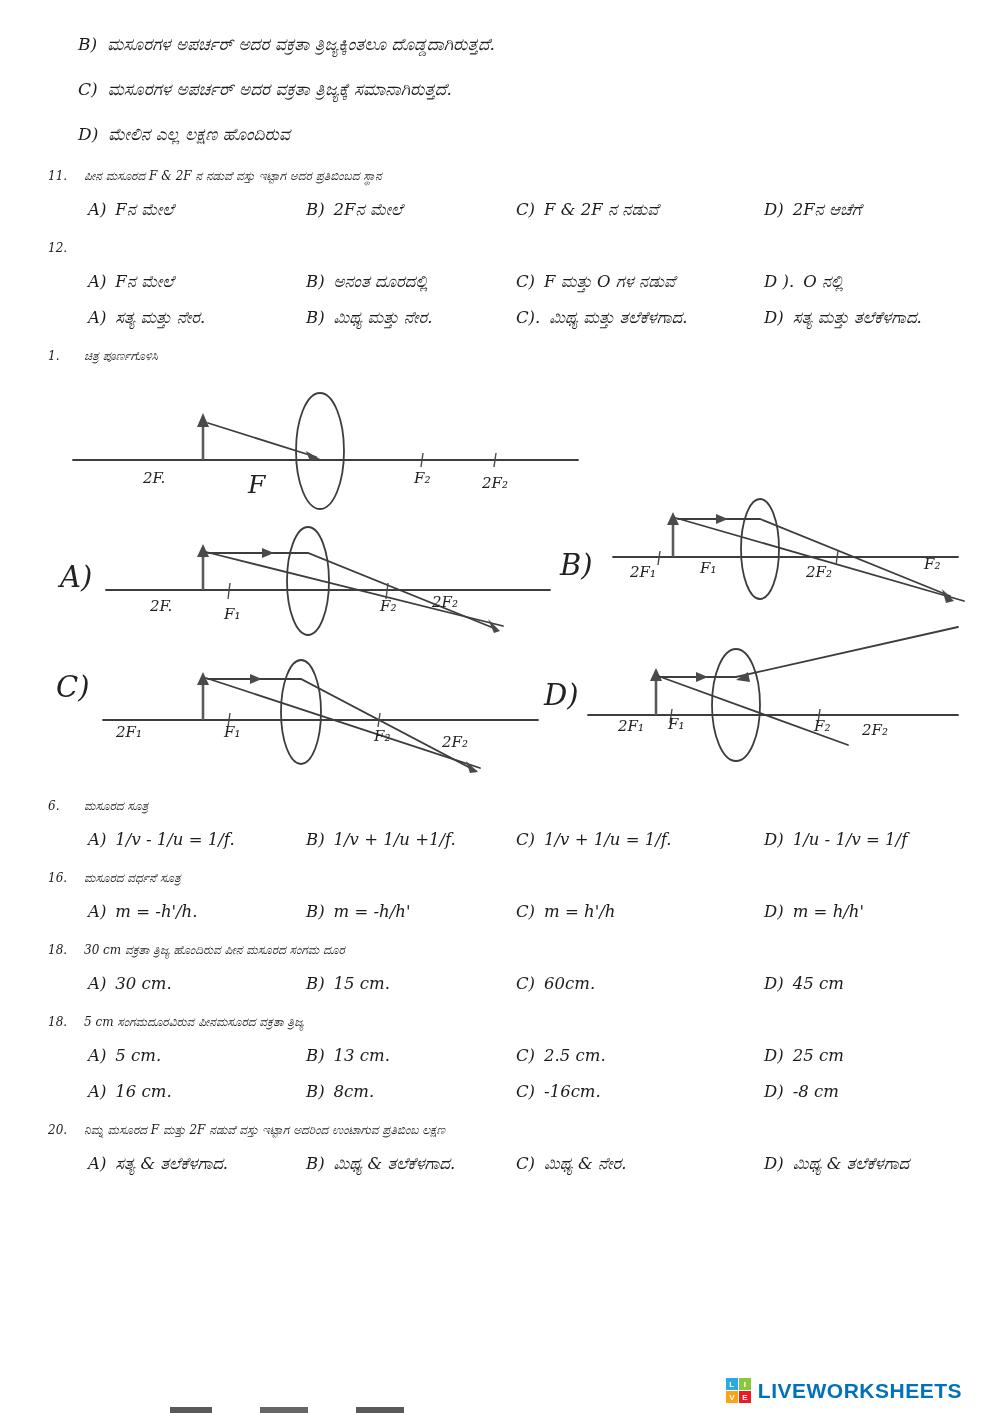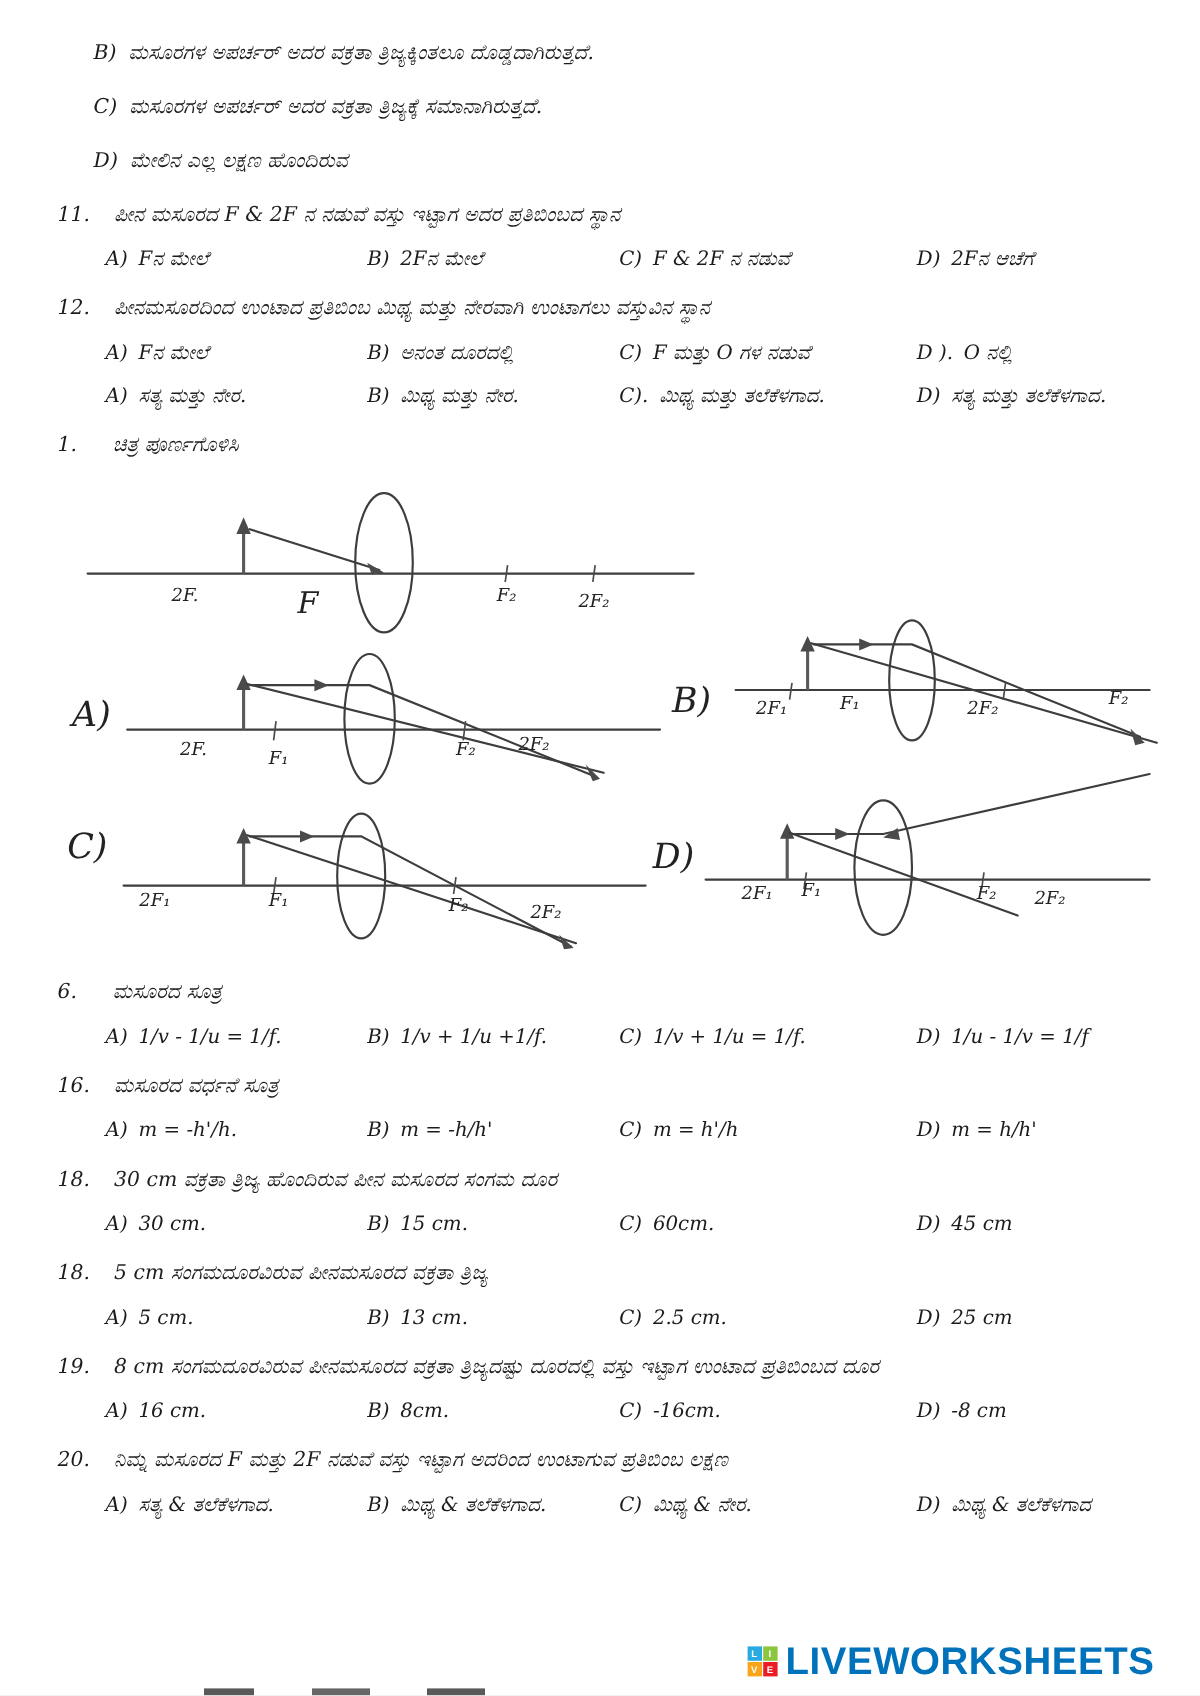--- a/index.html
+++ b/index.html
@@ -7,21 +7,21 @@
   .page {
     width:1000px; height:1413px; margin:0 auto; position:relative;
     background:#ffffff; overflow:hidden; color:#1c1c1c;
     font-family:"DejaVu Serif","Liberation Serif",serif; font-style:italic;
   }
   .content { padding:34px 30px 0 48px; }
 
   .intro { margin-left:30px; }
   .intro-line { font-size:17px; margin-bottom:25px; display:flex; gap:10px; }
 
-  .q-title { font-size:17px; margin-top:22px; display:flex; gap:20px; }
+  .q-title { font-size:12px; margin-top:22px; display:flex; gap:10px; }
   .qnum { min-width:26px; }
 
   .options {
     display:grid; grid-template-columns:218px 210px 248px 1fr;
     margin:17px 0 0 40px; font-size:16.5px;
   }
   .opt { display:flex; gap:9px; padding-right:6px; }
 
   .diagram-area { position:relative; height:402px; margin-top:12px; }
   svg { display:block; }
@@ -47,21 +47,21 @@
     display:grid; grid-template-columns:12px 12px; grid-auto-rows:12px; gap:1px;
   }
   .sq {
     display:flex; align-items:center; justify-content:center;
     color:#fff; font-family:"Liberation Sans",sans-serif; font-weight:bold; font-size:8px;
   }
   .sq0 { background:#29abe2; } .sq1 { background:#8cc63f; }
   .sq2 { background:#f9a51a; } .sq3 { background:#ed1c24; }
   .brand {
     font-family:"Liberation Sans",sans-serif; font-weight:bold;
-    font-size:32px; color:#0072bc; letter-spacing:.5px;
+    font-size:21px; color:#0072bc; letter-spacing:.5px;
   }
 </style>
 </head>
 <body>
 
 <div class="page">
   <div class="content">
 
     <div class="intro">
       <div class="intro-line">
@@ -96,21 +96,20 @@
           <span>F &amp; 2F ನ ನಡುವೆ</span>
         </div>
       <div class="opt">
           <span>D)</span>
           <span>2Fನ ಆಚೆಗೆ</span>
         </div>
     </div>
 
     <div class="q-title">
       <span class="qnum">12.</span>
-      <span>ಪೀನಮಸೂರದಿಂದ ಉಂಟಾದ ಪ್ರತಿಬಿಂಬ ಮಿಥ್ಯ ಮತ್ತು ನೇರವಾಗಿ ಉಂಟಾಗಲು ವಸ್ತುವಿನ ಸ್ಥಾನ</span>
     </div>
     <div class="options">
       <div class="opt">
           <span>A)</span>
           <span>Fನ ಮೇಲೆ</span>
         </div>
       <div class="opt">
           <span>B)</span>
           <span>ಅನಂತ ದೂರದಲ್ಲಿ</span>
         </div>
@@ -325,24 +324,20 @@
       <div class="opt">
           <span>C)</span>
           <span>2.5 cm.</span>
         </div>
       <div class="opt">
           <span>D)</span>
           <span>25 cm</span>
         </div>
     </div>
 
-    <div class="q-title">
-      <span class="qnum">19.</span>
-      <span>8 cm ಸಂಗಮದೂರವಿರುವ ಪೀನಮಸೂರದ ವಕ್ರತಾ ತ್ರಿಜ್ಯದಷ್ಟು ದೂರದಲ್ಲಿ ವಸ್ತು ಇಟ್ಟಾಗ ಉಂಟಾದ ಪ್ರತಿಬಿಂಬದ ದೂರ</span>
-    </div>
     <div class="options">
       <div class="opt">
           <span>A)</span>
           <span>16 cm.</span>
         </div>
       <div class="opt">
           <span>B)</span>
           <span>8cm.</span>
         </div>
       <div class="opt">

